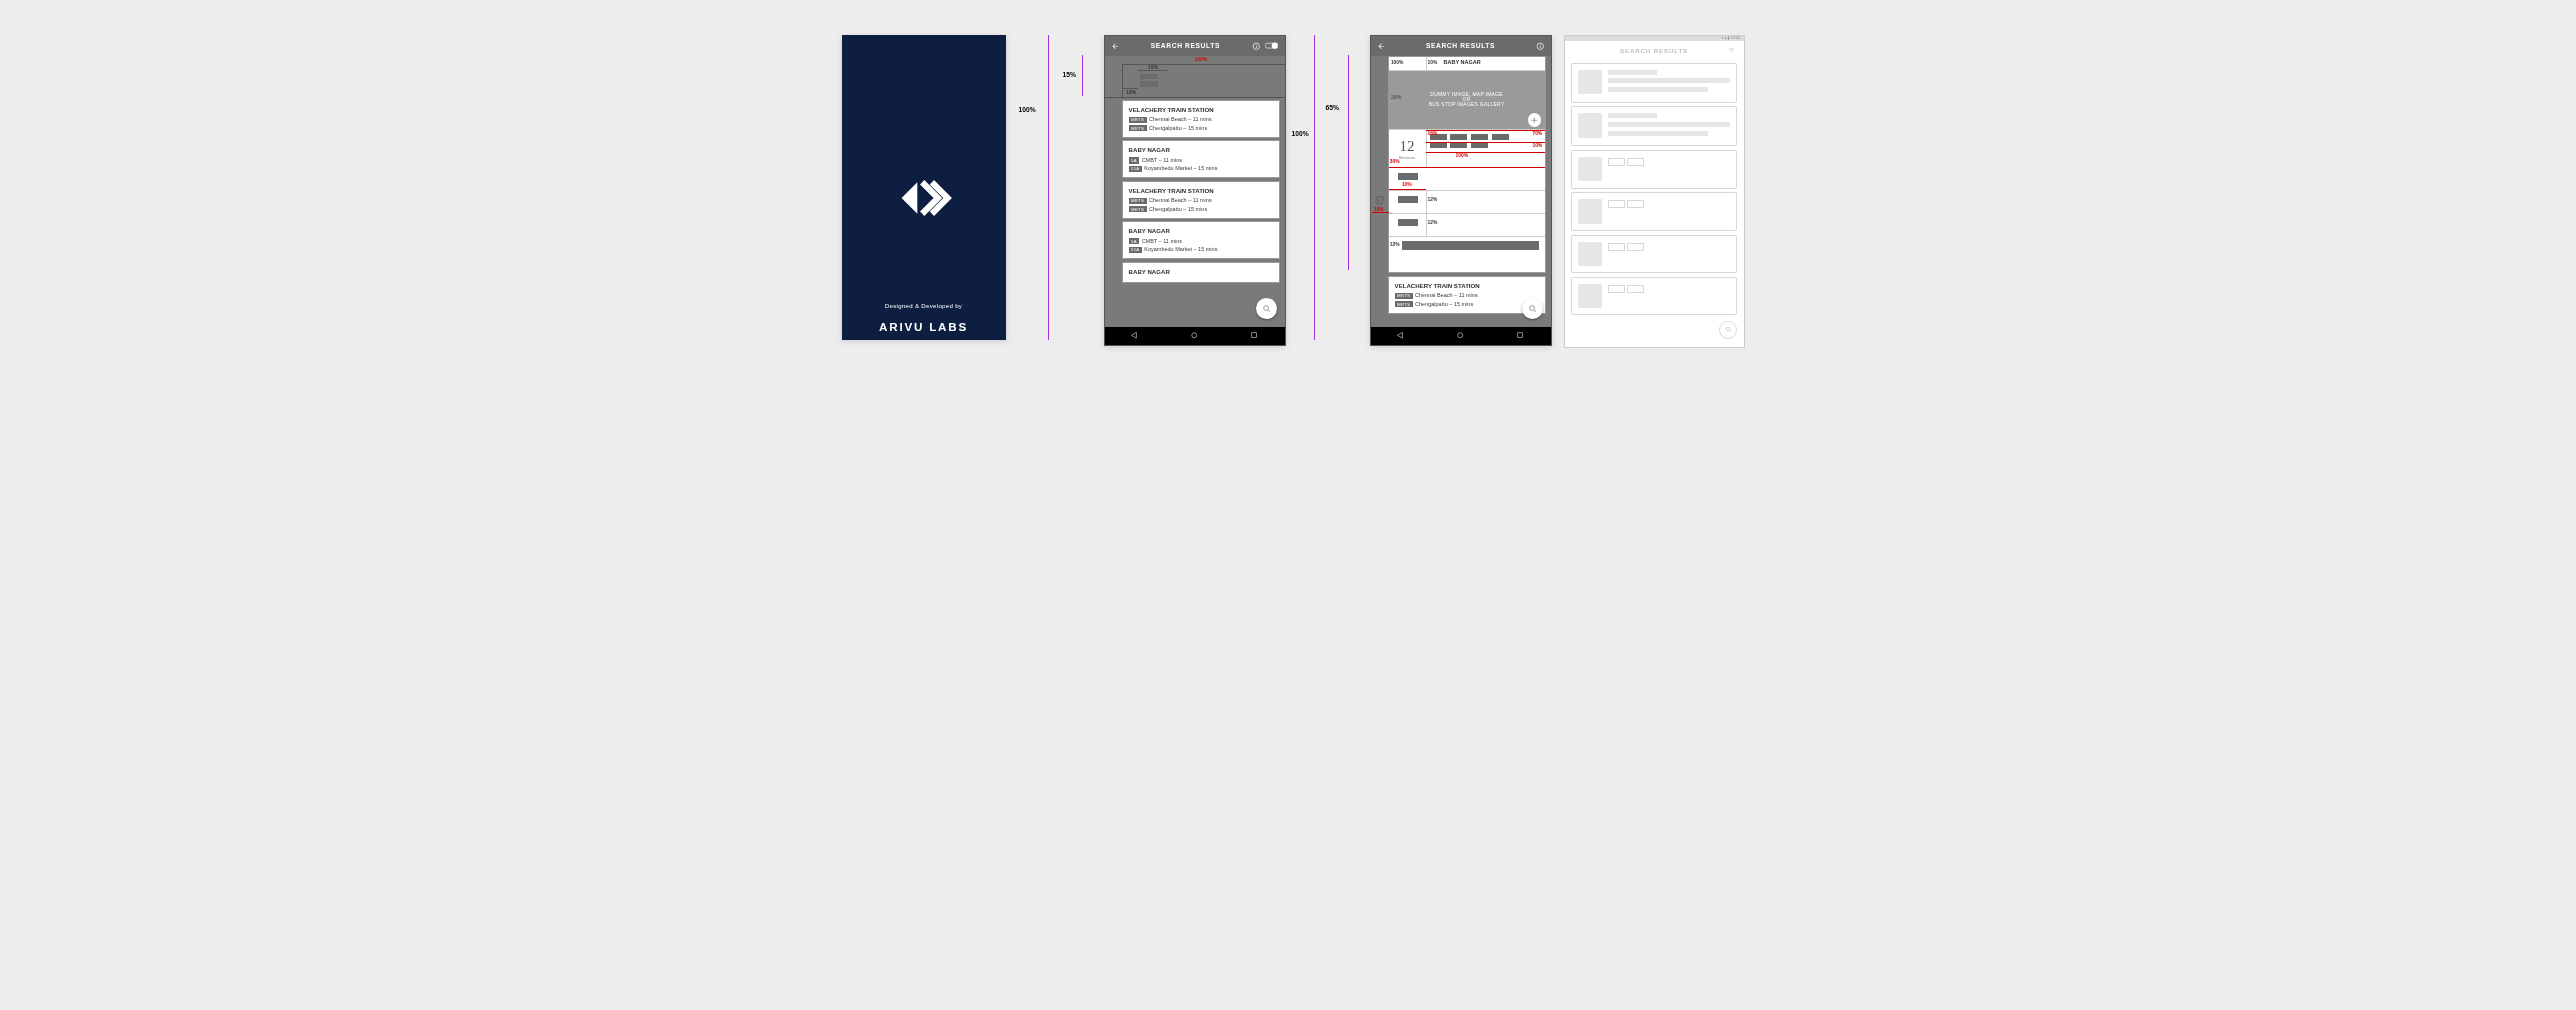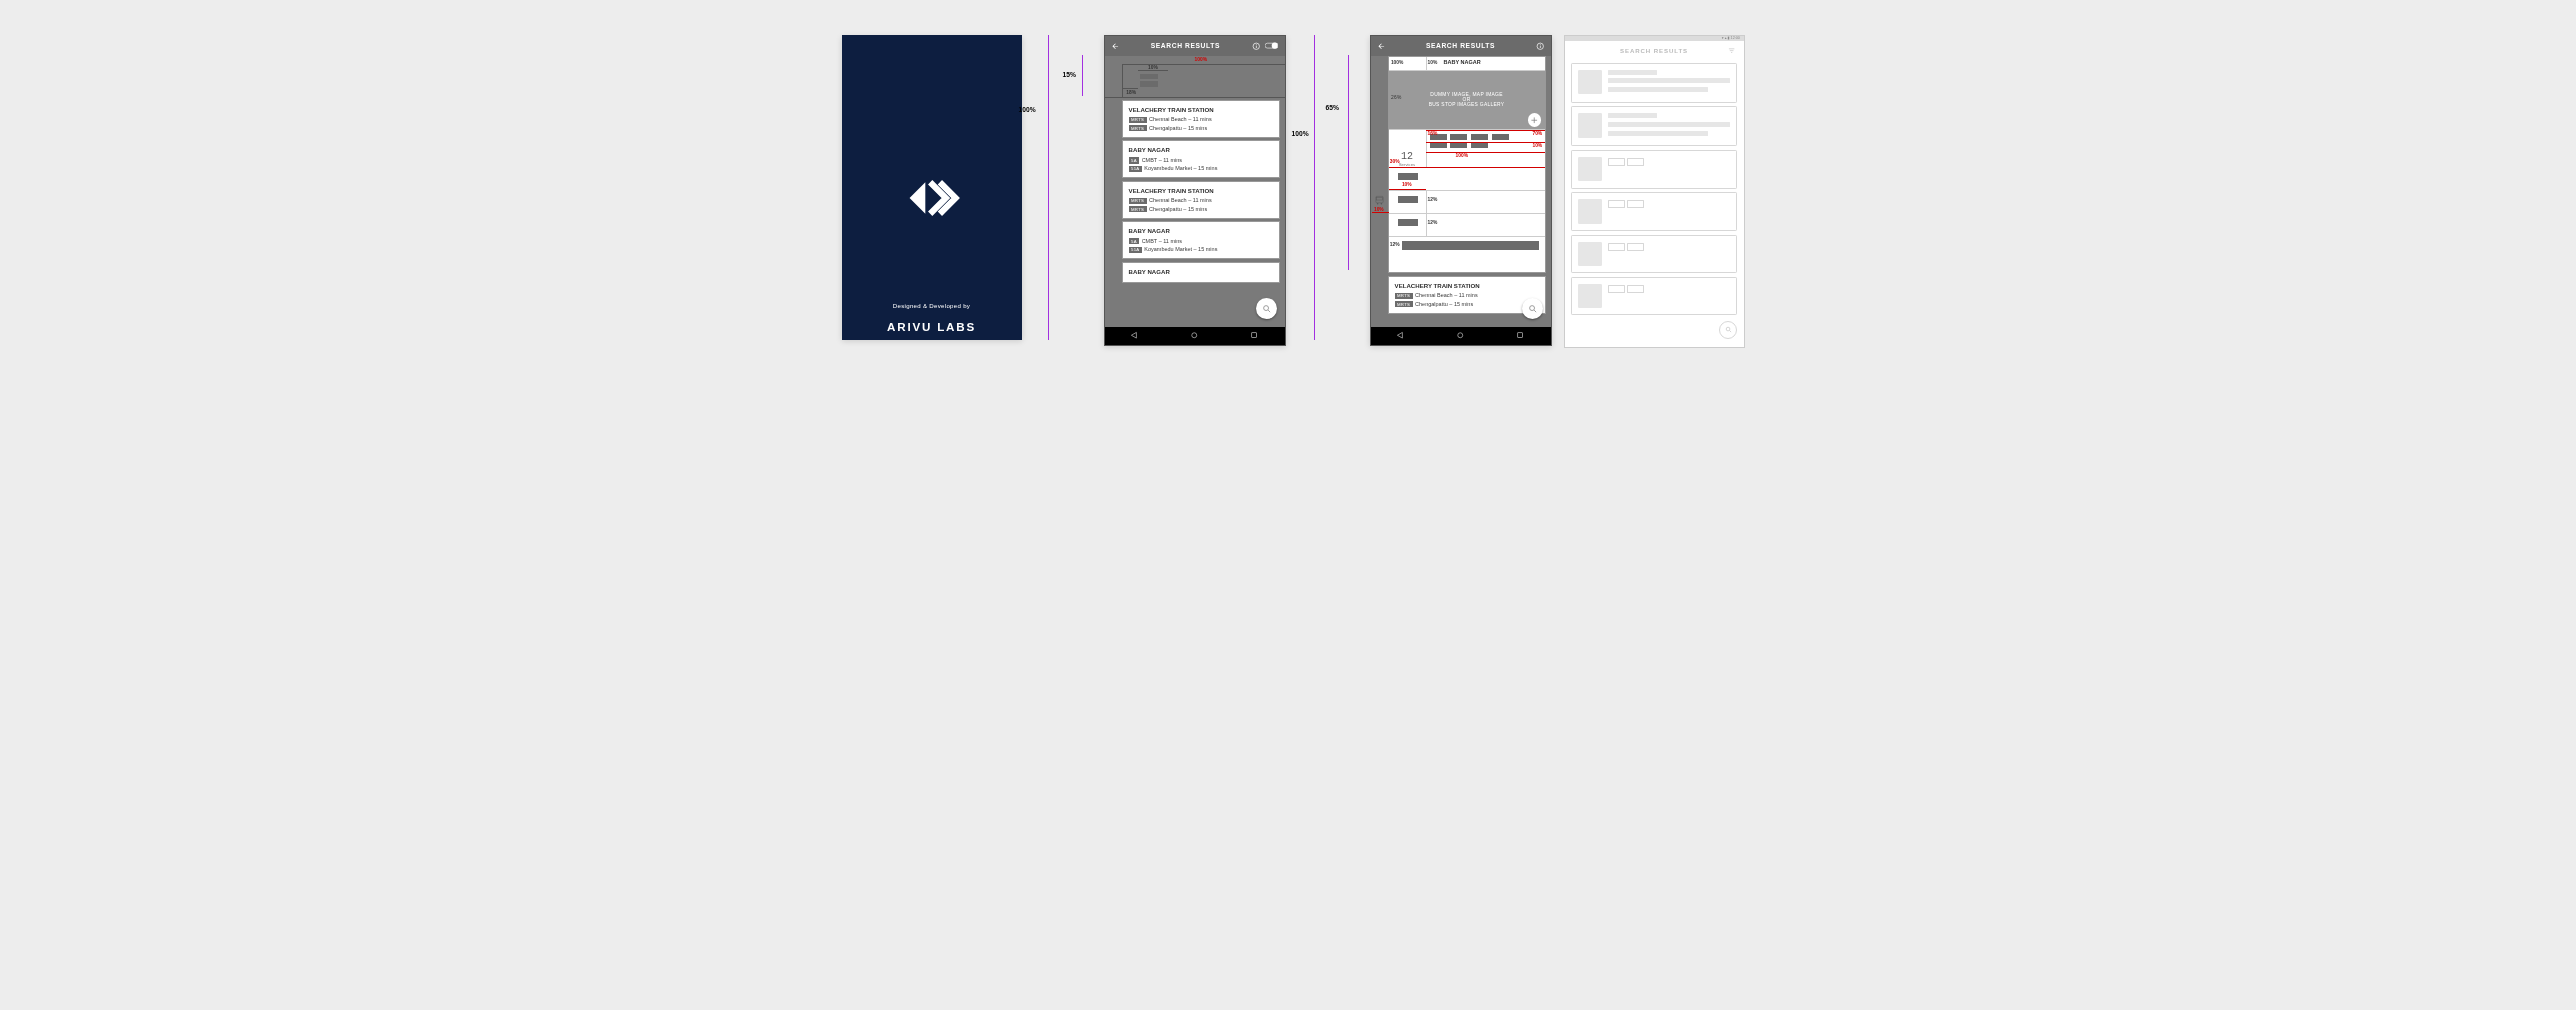--- a/index.html
+++ b/index.html
@@ -1,19 +1,19 @@
 <!DOCTYPE html>
 <html style="font-size:9.8px"><head>
 <meta charset="utf-8">
 <style>
   html,body{margin:0;padding:0;background:#ededed;font-family:Arial,Helvetica,sans-serif;}
   .canvas{position:relative;width:951px;height:375px;margin:0 auto;}
   .phone{position:absolute;box-shadow:0 2.4px 6.1px rgba(0,0,0,.15);}
   
-  .s1{left:29px;top:35px;width:180px;height:305px;background:#0d1e40;color:#fff;}
+  .s1{left:29px;top:35px;width:164px;height:305px;background:#0d1e40;color:#fff;}
   .s1 .logo{position:absolute;left:50%;top:141px;transform:translateX(-50%);}
   .s1 .sub{position:absolute;width:100%;text-align:center;top:267px;font-size:6.1px;letter-spacing:0.3px;}
   .s1 .title{position:absolute;width:100%;text-align:center;top:285px;font-size:11.6px;letter-spacing:1.8px;font-weight:600;}
   
   .ruler{position:absolute;width:1.2px;background:#a22fe0;}
   .ruletxt{position:absolute;font-size:6.7px;color:#000;font-weight:600;}
   
   .android{width:180px;border:0.6px solid #555;background:#7a7a7a;}
   .android .topbar{height:19.5px;background:#6b6b6b;color:#fff;display:flex;align-items:center;justify-content:space-between;padding:0 6.1px;font-size:6.7px;letter-spacing:0.6px;font-weight:600;}
   .android .topbar .titlearea{flex:1;text-align:center;}
@@ -194,21 +194,21 @@
           <div style="position:absolute;right:3.7px;bottom:2.4px;width:13.4px;height:13.4px;border-radius:50%;background:#fff;display:flex;align-items:center;justify-content:center;">
             <svg width="8.5" height="8.5" viewBox="0 0 24 24">
                 <line x1="12" y1="4" x2="12" y2="20" stroke="#777" stroke-width="2"></line>
                 <line x1="4" y1="12" x2="20" y2="12" stroke="#777" stroke-width="2"></line>
               </svg>
           </div>
         </div>
 
         <div style="position:relative;height:37px;border-top:0.6px solid #ccc;">
           <div style="position:absolute;left:0;top:0;width:37px;height:37px;border-right:0.6px solid #ccc;text-align:center;">
-            <div style="font-size:10px;color:#555;margin-top:21px;font-family:Liberation Mono, monospace;">12</div>
+            <div style="font-size:15px;color:#555;margin-top:8px;font-family:Liberation Serif, serif;">12</div>
             <div style="font-size:4.3px;color:#777;">Services</div>
           </div>
           <div style="position:absolute;left:41px;top:3.7px;right:4.9px;">
             <div style="display:flex;gap:3.7px;margin-bottom:2.4px;">
               <div style="width:17px;height:6.1px;background:#6b6b6b;"></div>
               <div style="width:17px;height:6.1px;background:#6b6b6b;"></div>
               <div style="width:17px;height:6.1px;background:#6b6b6b;"></div>
               <div style="width:17px;height:6.1px;background:#6b6b6b;"></div>
             </div>
             <div style="display:flex;gap:3.7px;">

